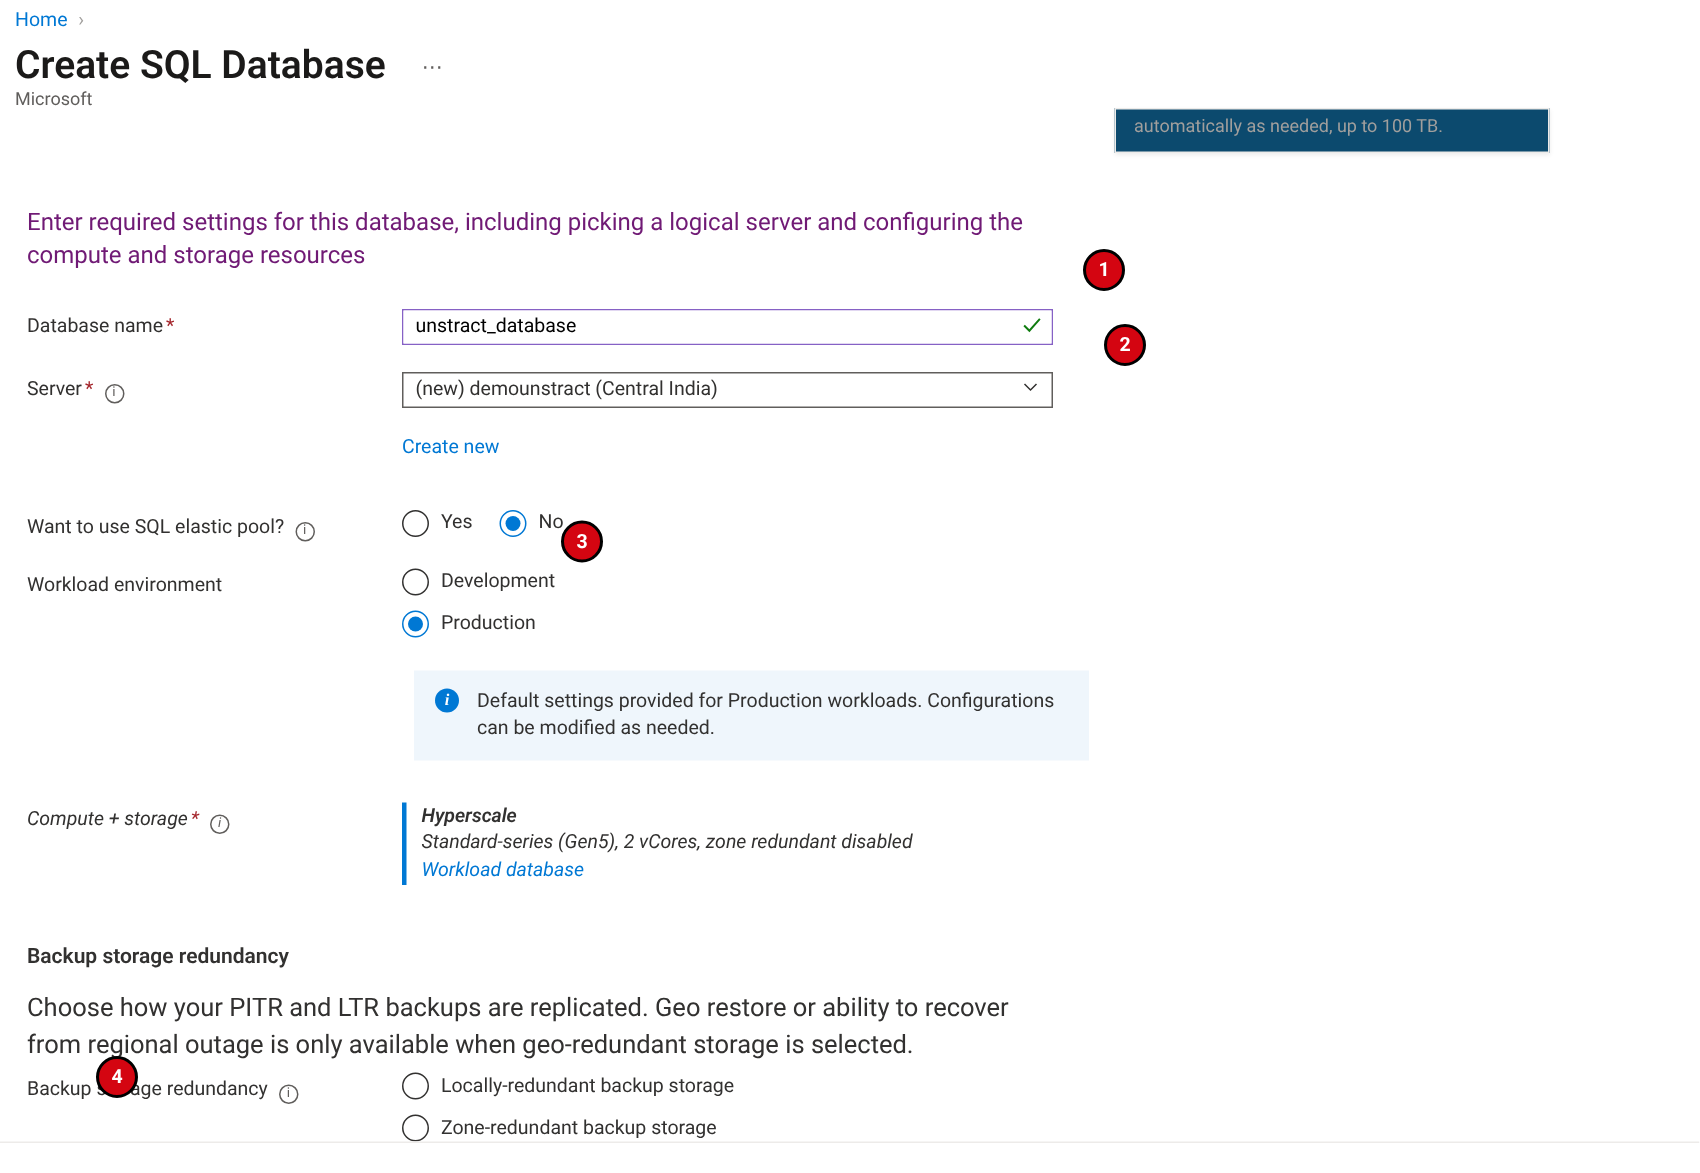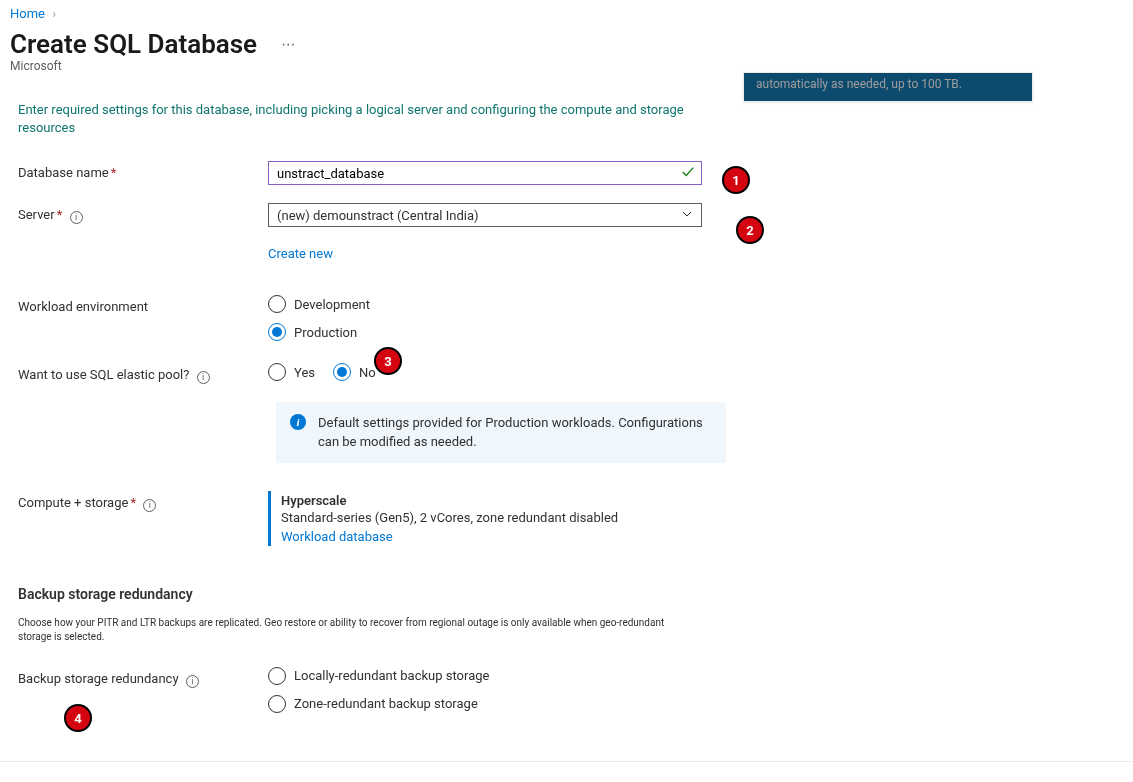--- a/index.html
+++ b/index.html
@@ -17,21 +17,21 @@
       padding: 6px 10px 4px 10px;
       font-size: 13px;
     }
     .breadcrumb a { color: #0078d4; text-decoration: none; }
     .breadcrumb .sep { color: #a19f9d; margin: 0 4px; }
     .header { padding: 4px 10px 0 10px; display:flex; align-items:center; }
     .header h1 { font-size: 26px; font-weight: 600; color: #1b1a19; }
     .header .more { margin-left: 24px; color:#605e5c; font-size:14px; letter-spacing:2px; }
     .subheader { padding: 0 10px 6px 10px; font-size: 12px; color: #605e5c; }
     .content { padding: 22px 18px 60px 18px; width: 720px; }
-    .intro { font-size: 13px; color: #0f766e; margin-bottom: 24px; line-height: 1.4; }
+    .intro { font-size: 16px; color: #701a75; margin-bottom: 24px; line-height: 1.4; margin-top: 36px; }
     .form-row { display: flex; align-items: flex-start; margin-bottom: 18px; }
     .form-row.tight { margin-bottom: 6px; }
     .form-label { width: 250px; padding-top: 4px; font-size: 13px; color: #323130; }
     .form-label .req { color: #a4262c; margin-left: 2px; }
     .info-icon {
       display:inline-block; width:13px; height:13px; border:1px solid #605e5c;
       border-radius:50%; font-size:9px; line-height:11px; text-align:center;
       color:#605e5c; margin-left:4px; vertical-align: -1px;
     }
     .form-control { flex: 1; max-width: 440px; }
@@ -80,21 +80,21 @@
       flex-shrink:0; font-style: italic; font-family: Georgia, serif;
     }
     .info-box .txt { font-size:13px; line-height:1.4; }
     .compute-block {
       border-left: 3px solid #0078d4; padding: 2px 0 2px 10px;
     }
     .compute-block .tier { font-weight:600; }
     .compute-block .spec { font-size:13px; margin:2px 0 4px 0; }
     .compute-block .link { font-size:13px; }
     .section-h { font-weight:600; font-size:14px; margin: 40px 0 14px 0; }
-    .section-desc { font-size:10px; line-height:1.45; margin-bottom:22px; max-width: 680px; }
+    .section-desc { font-size:17px; line-height:1.45; margin-bottom:6px; max-width: 680px; }
     .footer {
       position:absolute; bottom:0; left:0; right:0;
       border-top:1px solid #edebe9; padding:10px; display:flex; gap:12px;
       background:#fff;
     }
     .btn {
       height:32px; padding:0 18px; font-size:14px; border:1px solid #8a8886;
       background:#fff; cursor:pointer; font-family:inherit;
     }
     .btn.primary { background:#0078d4; color:#fff; border-color:#0078d4; }
@@ -166,63 +166,63 @@
         </span>
       </div>
       <div style="margin-top:19px;">
         <span class="link">Create new</span>
       </div>
     </div>
   </div>
 
   <div style="height:28px"></div>
 
+  <div class="form-row">
+    <div class="form-label">
+      <span>Want to use SQL elastic pool?</span>
+      <span class="info-icon">i</span>
+    </div>
+    <div class="form-control">
+      <div class="radio-row">
+        <div class="radio-item">
+          <div class="radio"></div>
+          <span>Yes</span>
+        </div>
+        <div class="radio-item">
+          <div class="radio selected"></div>
+          <span>No</span>
+        </div>
+      </div>
+    </div>
+  </div>
+
   <div class="form-row" style="margin-bottom:22px;">
     <div class="form-label">
       <span>Workload environment</span>
     </div>
     <div class="form-control">
       <div class="radio-col">
         <div class="radio-item">
           <div class="radio"></div>
           <span>Development</span>
         </div>
         <div class="radio-item">
           <div class="radio selected"></div>
           <span>Production</span>
-        </div>
-      </div>
-    </div>
-  </div>
-
-  <div class="form-row">
-    <div class="form-label">
-      <span>Want to use SQL elastic pool?</span>
-      <span class="info-icon">i</span>
-    </div>
-    <div class="form-control">
-      <div class="radio-row">
-        <div class="radio-item">
-          <div class="radio"></div>
-          <span>Yes</span>
-        </div>
-        <div class="radio-item">
-          <div class="radio selected"></div>
-          <span>No</span>
         </div>
       </div>
     </div>
   </div>
 
   <div class="info-box">
     <div class="icon">i</div>
     <div class="txt">Default settings provided for Production workloads. Configurations can be modified as needed.</div>
   </div>
 
-  <div class="form-row" style="margin-bottom:16px;">
+  <div class="form-row" style="margin-bottom:16px;font-style:italic;">
     <div class="form-label">
       <span>Compute + storage</span><span class="req">*</span>
       <span class="info-icon">i</span>
     </div>
     <div class="form-control">
       <div class="compute-block">
         <div class="tier">Hyperscale</div>
         <div class="spec">Standard-series (Gen5), 2 vCores, zone redundant disabled</div>
         <span class="link">Workload database</span>
       </div>

